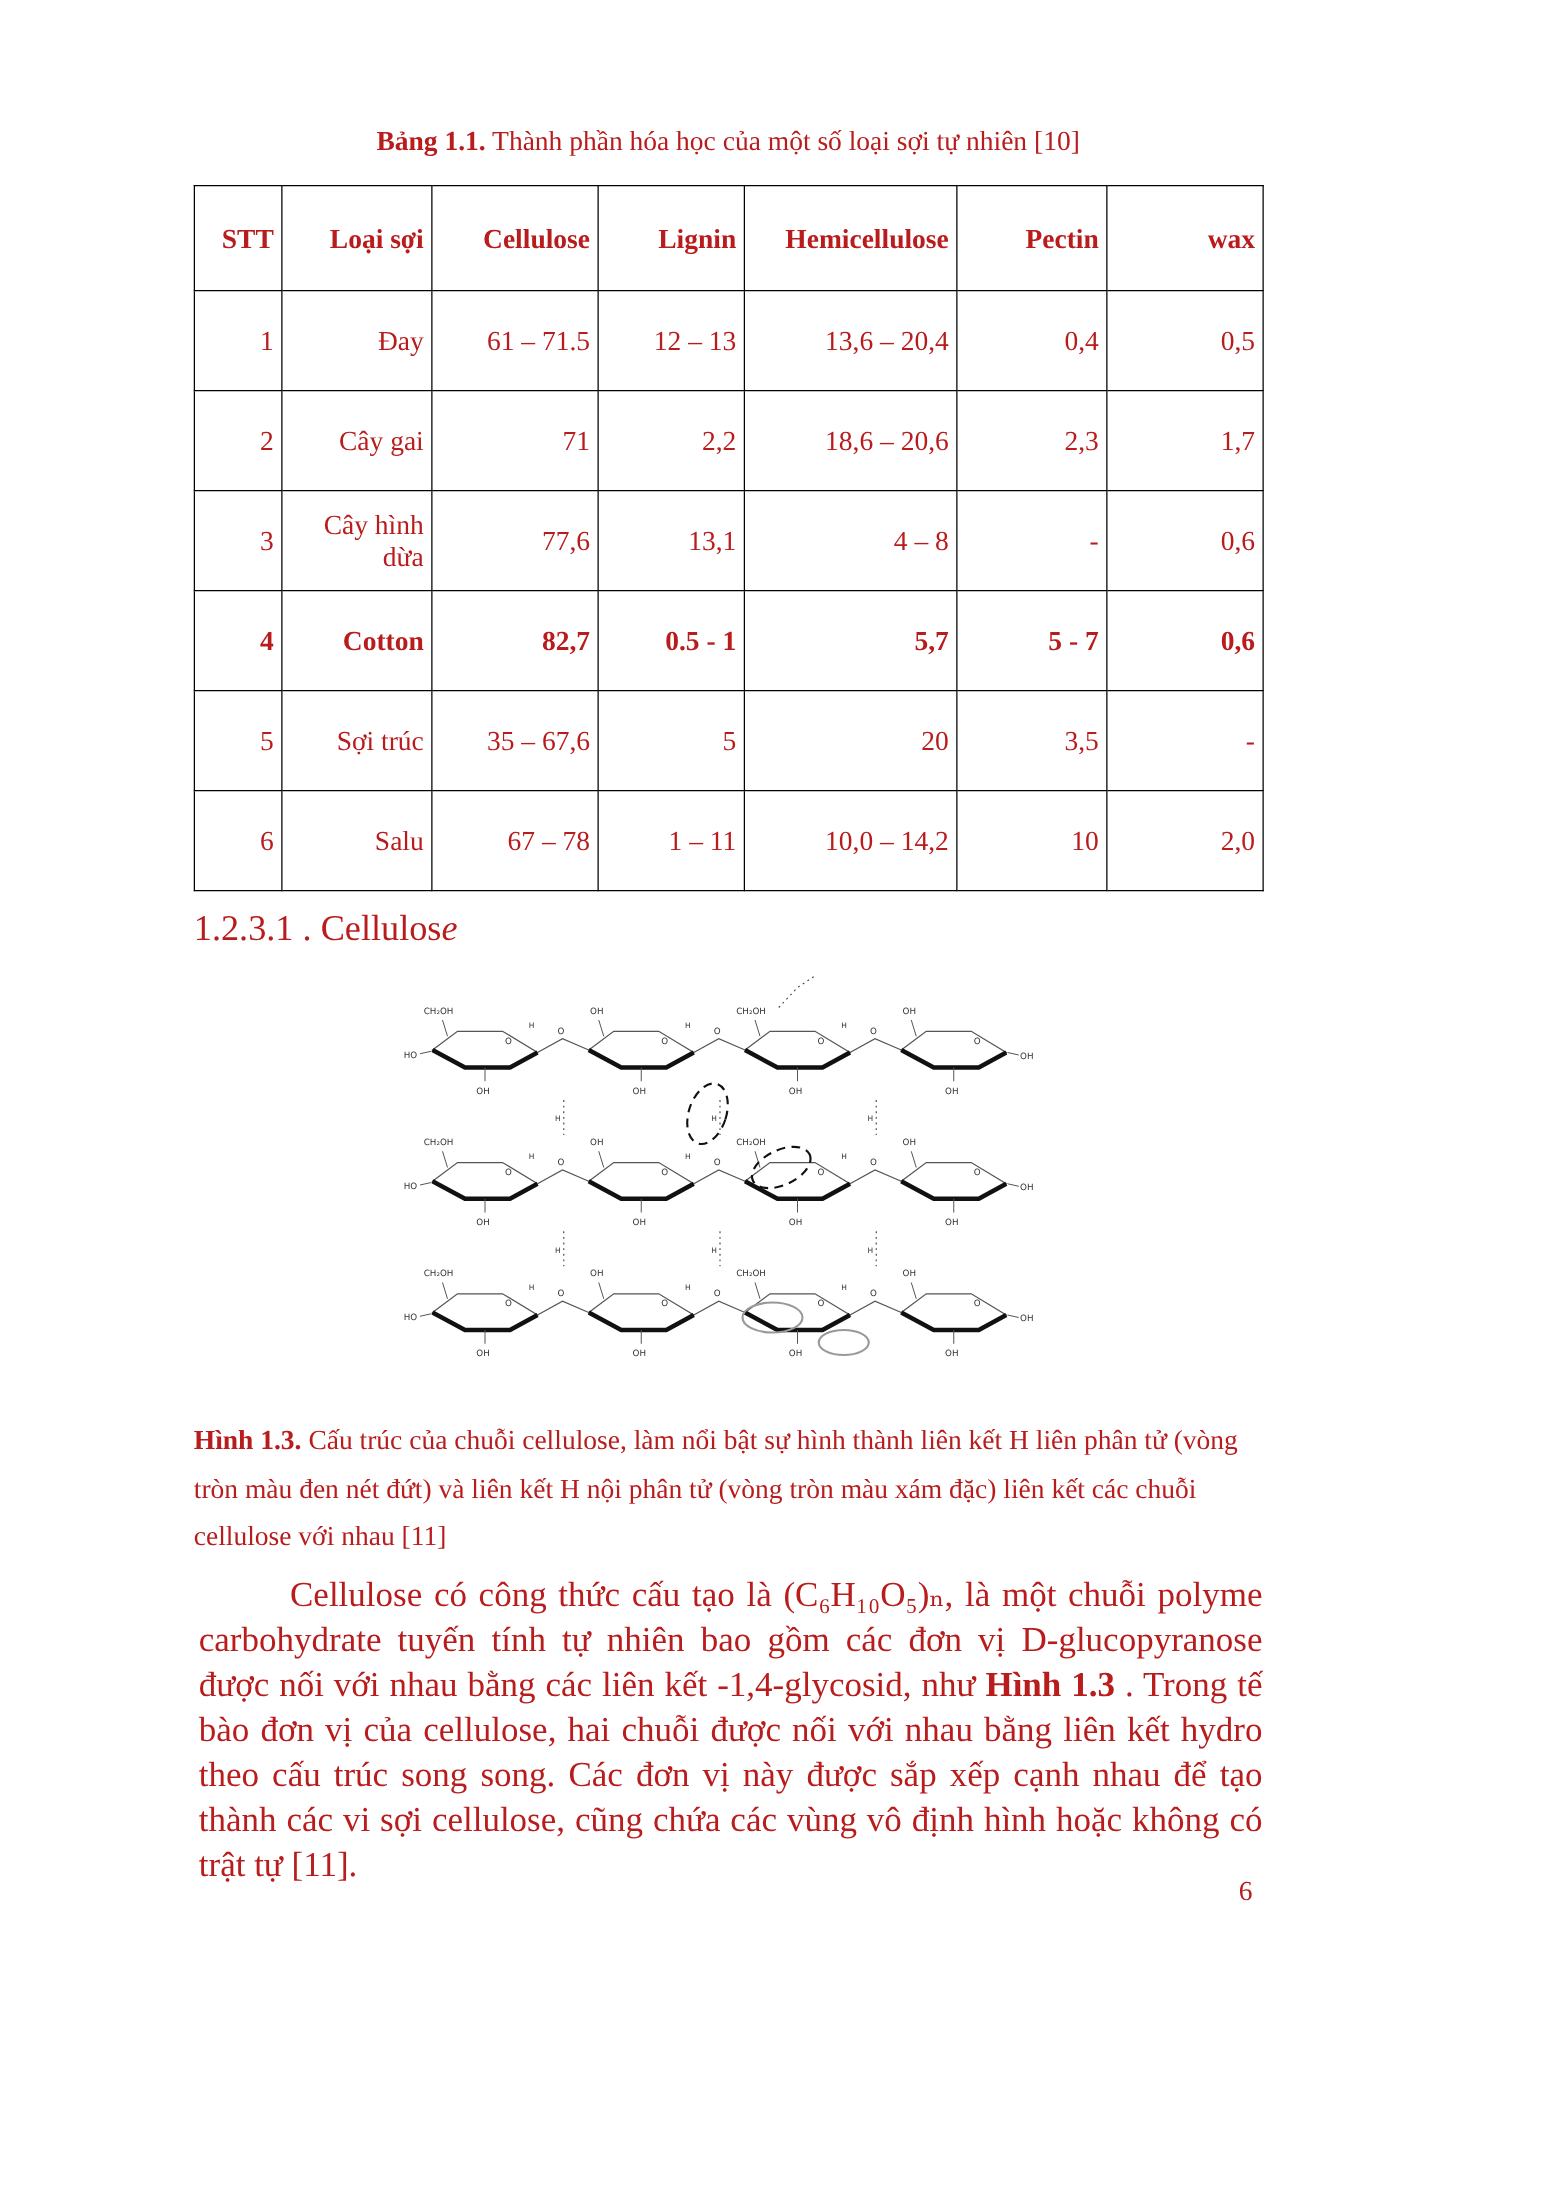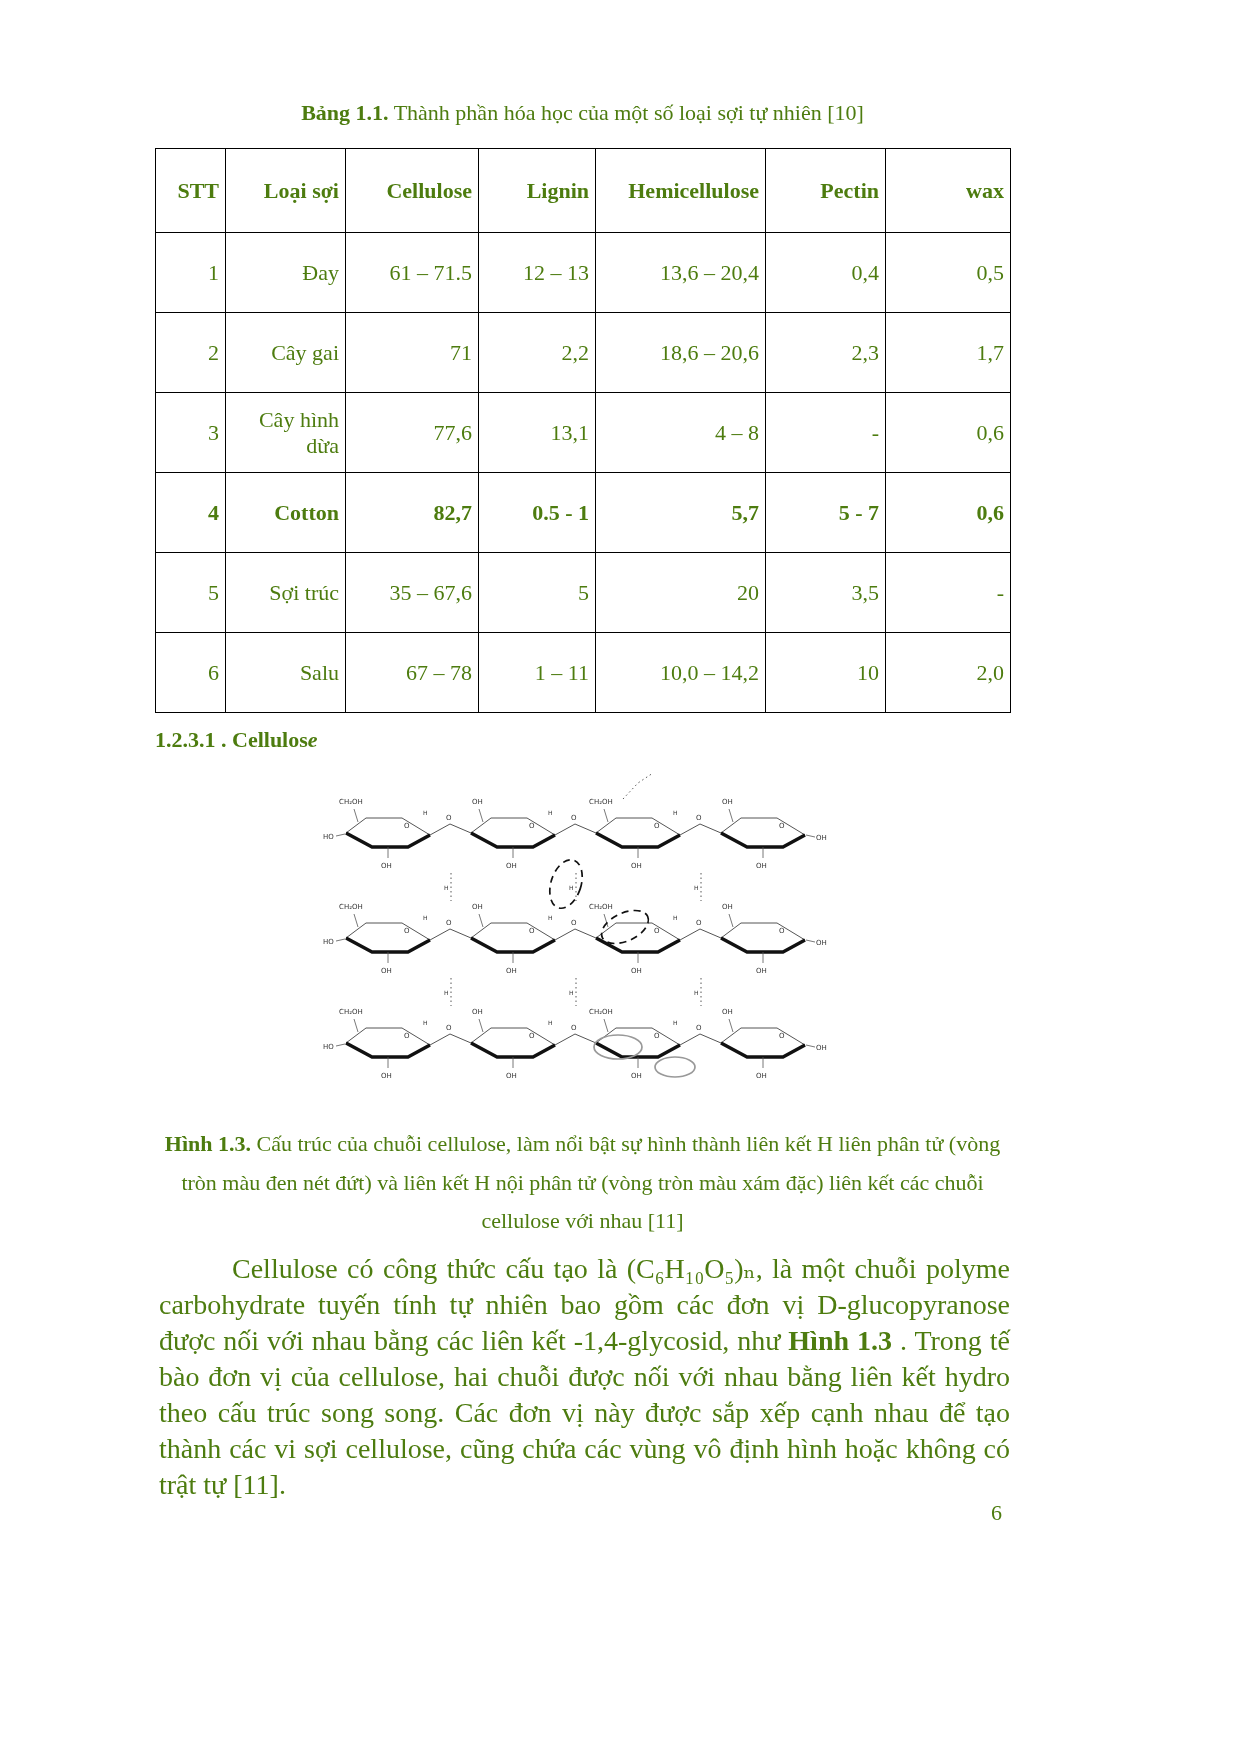--- a/index.html
+++ b/index.html
@@ -1,21 +1,21 @@
 <!DOCTYPE html>
 <html><head>
 <meta charset="utf-8">
 <style>
   html,body{margin:0;padding:0;background:#888;}
   .page{
     position:relative;
     width:1240px;height:1754px;
     background:#ffffff;
     font-family:"Liberation Serif","DejaVu Serif","DejaVu Sans",serif;
-    color:#4d7c0f;
+    color:#b91c1c;
     box-sizing:border-box;
     padding:100px 230px 0 155px;
     margin:0 auto;
     overflow:hidden;
   }
   .bold{font-weight:bold;}
   .italic{font-style:italic;}
   .table-caption{
     text-align:center;
     font-size:22px;
@@ -31,33 +31,33 @@
     border:1.5px solid #000;
     text-align:right;
     vertical-align:middle;
     height:80px;
     padding:2px 6px;
     box-sizing:border-box;
   }
   table.fiber th{font-weight:bold;height:84px;}
   tr.bold-row td{font-weight:bold;}
   .section-heading{
-    font-size:22px;
-    font-weight:bold;
+    font-size:29px;
+    font-weight:normal;
     margin:14px 0 6px 0;
   }
   .figure-wrap{
     text-align:center;
     margin:16px 0 6px 0;
   }
   .figure-wrap svg{
     font-family:"DejaVu Sans",sans-serif;
   }
   .figure-caption{
-    text-align:center;
+    text-align:left;
     font-size:22px;
     line-height:1.75;
     margin:12px 0 6px 0;
   }
   .body-paragraph{
     font-size:28px;
     line-height:36px;
     text-align:justify;
     text-indent:73px;
     margin:10px 0 0 4px;

